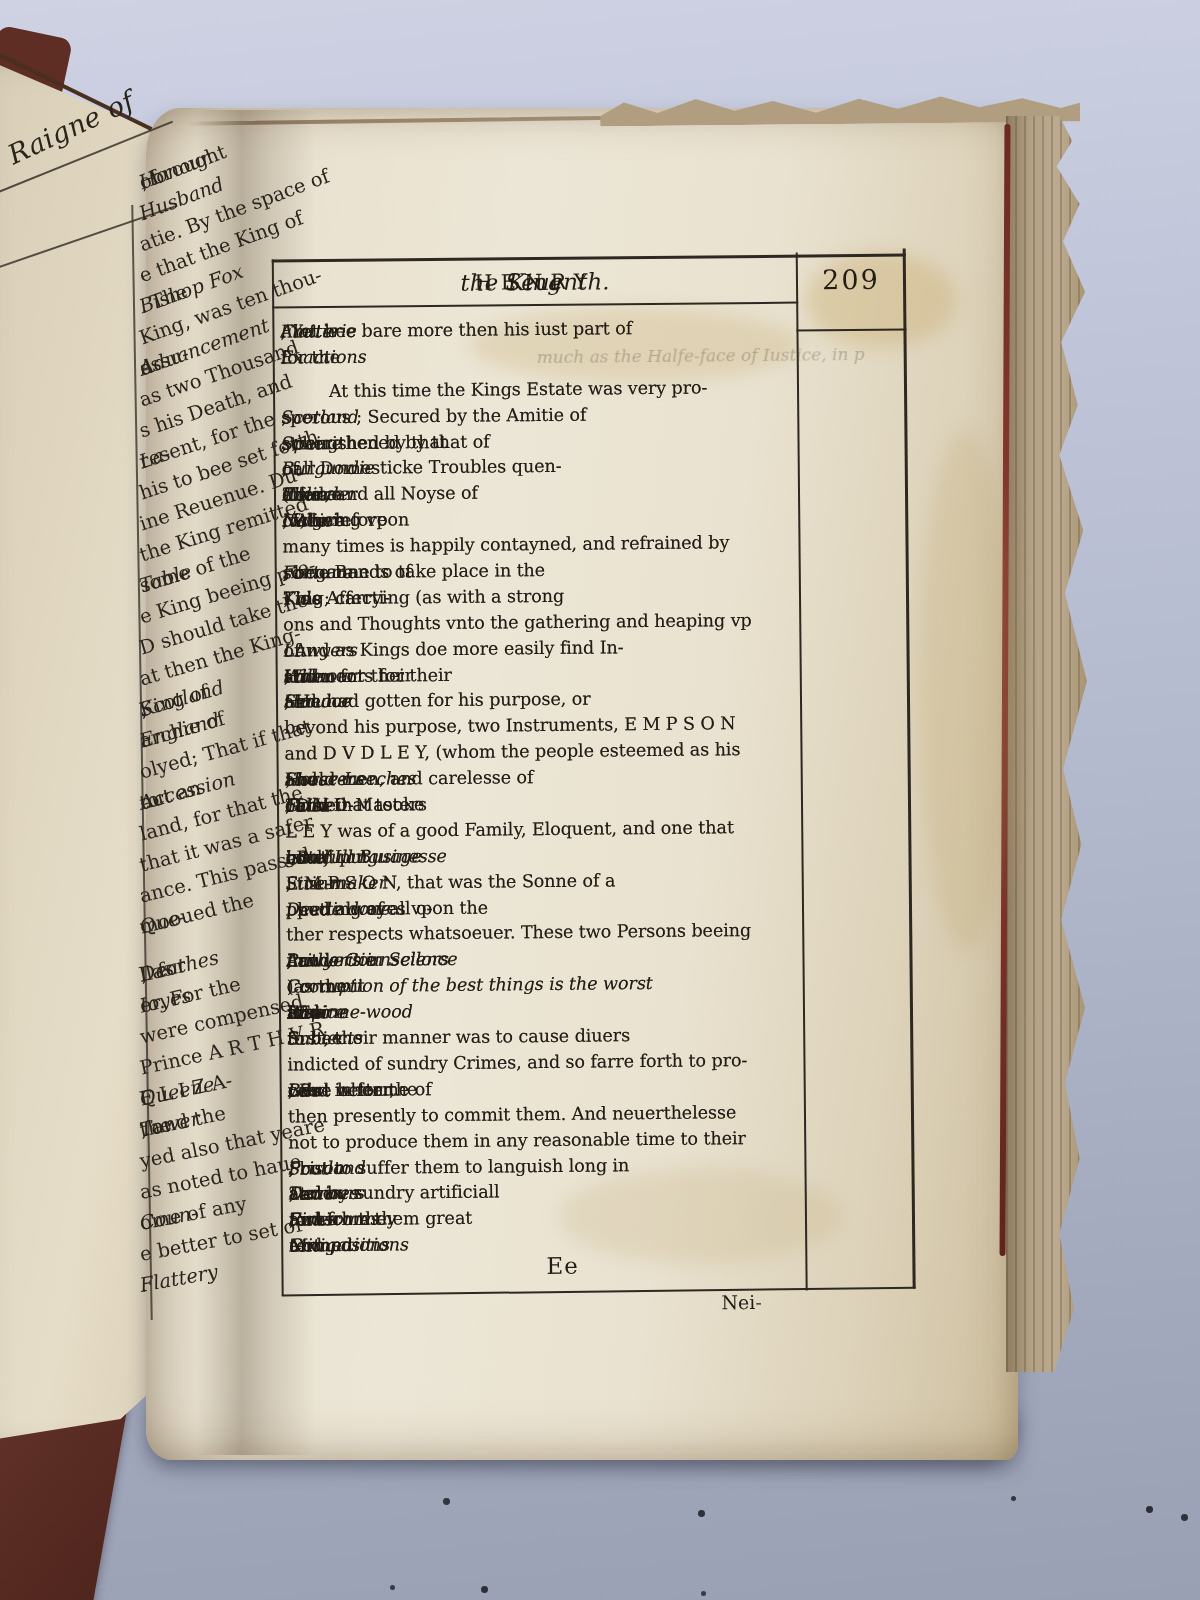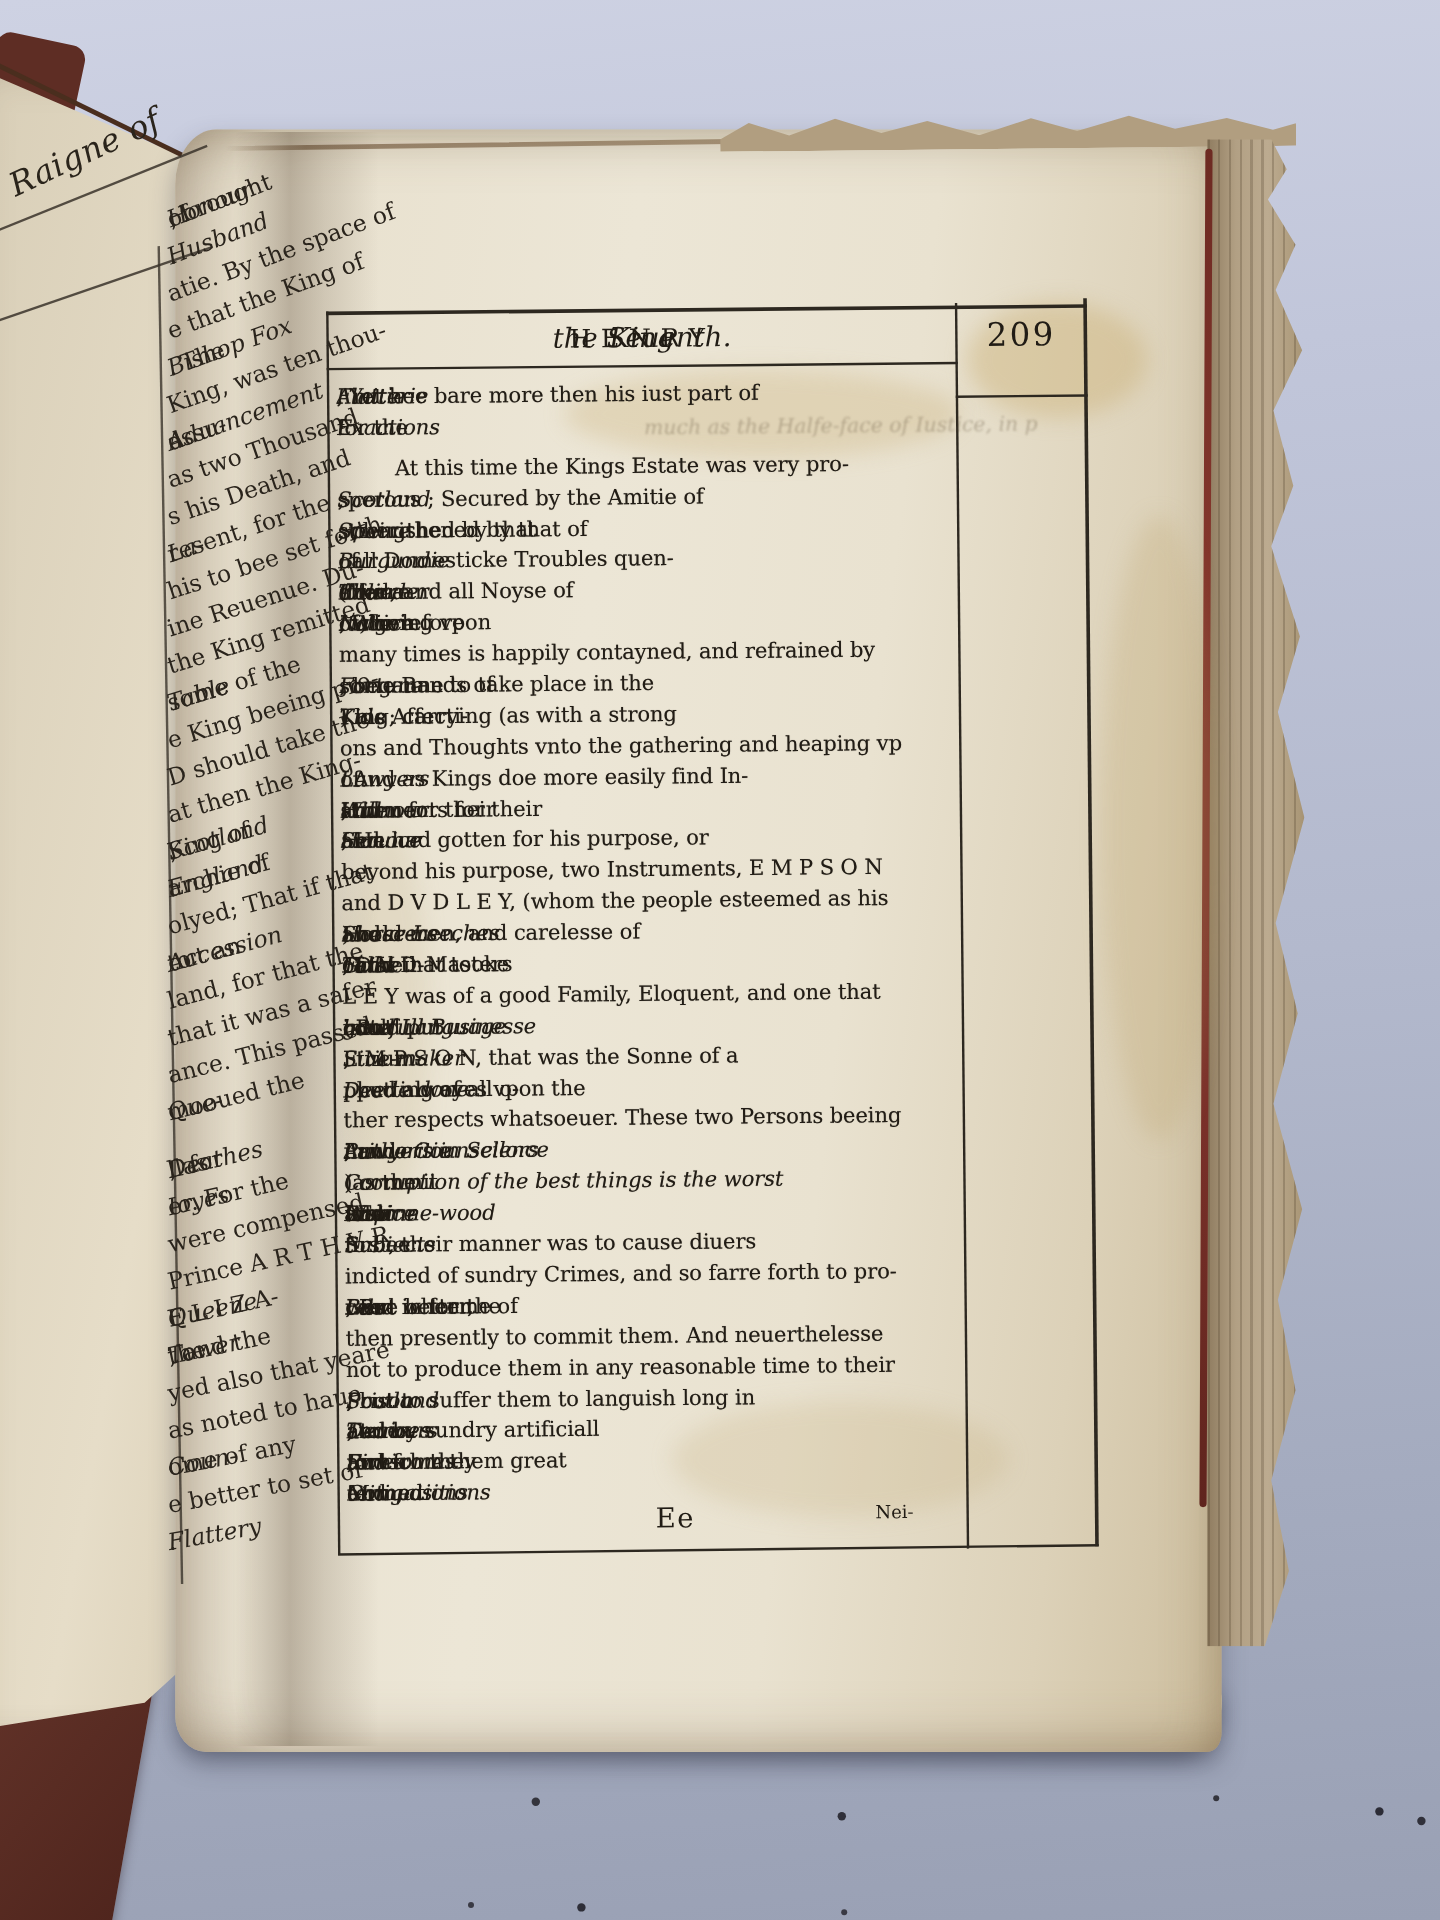--- a/index.html
+++ b/index.html
@@ -78,21 +78,21 @@
     filter:blur(.7px);white-space:nowrap;}
   .body{left:134px;top:216px;width:514px;font-size:17.6px;line-height:25.9px;letter-spacing:-.1px;
     text-shadow:0 0 .6px rgba(35,29,20,.55);}
   .body div{position:relative;}
   .bline{text-align:justify;text-align-last:justify;height:25.9px;overflow:hidden;}
   .bline.last{text-align-last:left;}
   .bline.indent{text-indent:24px;}
   .bline.pstart{margin-top:8px;}
   .footer{left:134px;top:1152px;width:514px;display:grid;grid-template-columns:1fr auto 1fr;align-items:baseline;}
   .sig{grid-column:2;font-size:23px;letter-spacing:1px;}
-  .catch{grid-column:3;justify-self:end;padding-right:42px;font-size:15px;}
+  .catch{grid-column:3;justify-self:end;padding-right:42px;font-size:19px;margin-top:40px;}
 </style>
 </head>
 <body>
 
 <div class="canvas">
   <div class="speckles"></div>
   <div class="cover-tl"></div>
   <div class="cover-bl"></div>
   <div class="under-page"></div>
 

